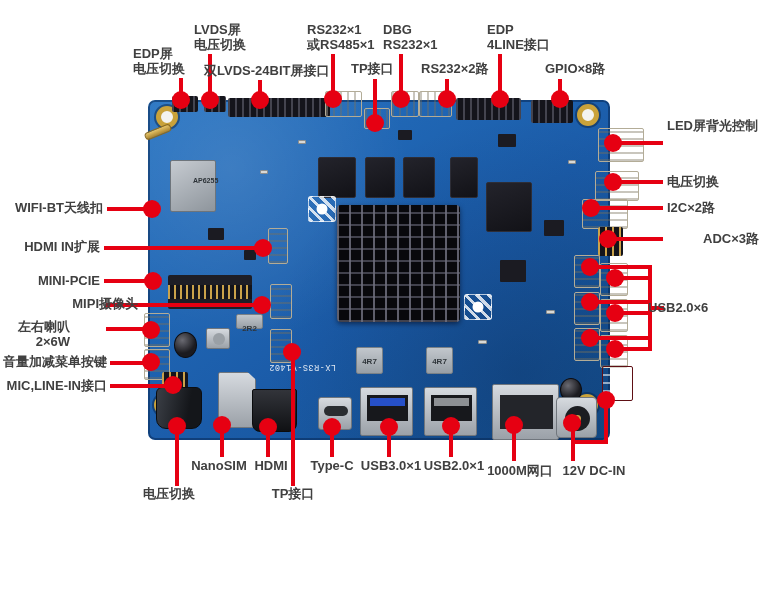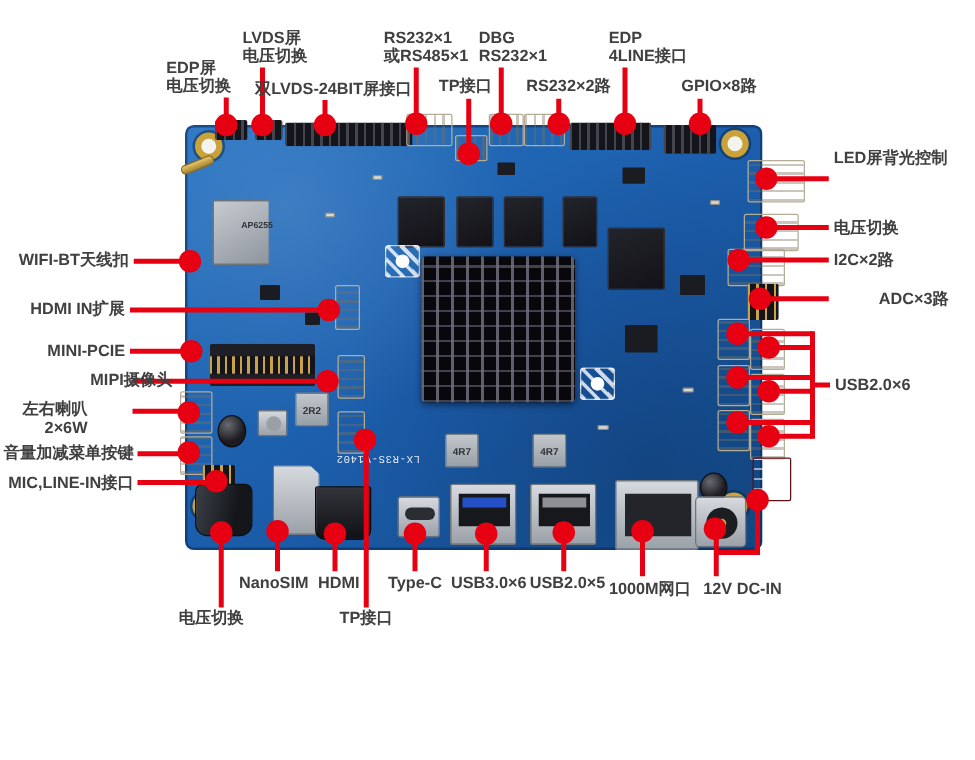--- a/index.html
+++ b/index.html
@@ -105,21 +105,21 @@
     <div class="wconn ph" style="left:-4px;top:213px;width:26px;height:34px"></div>
     <div class="wconn ph" style="left:-4px;top:249px;width:26px;height:31px"></div>
     <div class="bheader gold" style="left:14px;top:272px;width:26px;height:25px"></div>
     <div style="left:8px;top:287px;width:46px;height:42px;border-radius:6px 6px 10px 10px;
                 background:linear-gradient(100deg,#3b3f46,#14161a 70%);border:1px solid #0b0d10"></div>
 
     <div class="cap" style="left:26px;top:232px;width:23px;height:26px"></div>
     <div class="metal" style="left:58px;top:228px;width:24px;height:21px">
       <span style="left:6px;top:4px;width:12px;height:12px;border-radius:50%;background:#9aa0a6;display:block;position:absolute"></span>
     </div>
-    <div class="ind" style="left:88px;top:214px;width:27px;height:27px;line-height:27px">2R2</div>
+    <div class="ind" style="left:88px;top:214px;width:27px;height:15px;line-height:27px">2R2</div>
     <div class="ind" style="left:208px;top:247px;width:27px;height:27px;line-height:27px">4R7</div>
     <div class="ind" style="left:278px;top:247px;width:27px;height:27px;line-height:27px">4R7</div>
     <div class="cap" style="left:412px;top:278px;width:22px;height:24px"></div>
 
     <div class="silk" style="left:108px;top:262px;width:80px">LX-R3S-V1402</div>
 
     <div class="metal" style="left:70px;top:272px;width:38px;height:56px;
                 clip-path:polygon(0 0,78% 0,100% 14%,100% 100%,0 100%)"></div>
     <div style="left:104px;top:289px;width:45px;height:43px;background:linear-gradient(#32343a,#101114);
                 border:1px solid #0a0b0d;border-radius:2px 2px 8px 8px"></div>
@@ -268,33 +268,33 @@
 RS232×1</div>
   <div class="callout" style="left:421px;top:62px">RS232×2路</div>
   <div class="callout" style="left:487px;top:23px">EDP
 4LINE接口</div>
   <div class="callout" style="left:545px;top:62px">GPIO×8路</div>
 
   <div class="callout" style="left:667px;top:119px">LED屏背光控制</div>
   <div class="callout" style="left:667px;top:175px">电压切换</div>
   <div class="callout" style="left:667px;top:201px">I2C×2路</div>
   <div class="callout" style="left:703px;top:232px">ADC×3路</div>
-  <div class="callout" style="left:668px;top:301px">USB2.0×6</div>
+  <div class="callout" style="left:648px;top:301px">USB2.0×6</div>
 
   <div class="callout r" style="right:677px;top:201px">WIFI-BT天线扣</div>
   <div class="callout r" style="right:680px;top:240px">HDMI IN扩展</div>
   <div class="callout r" style="right:680px;top:274px">MINI-PCIE</div>
   <div class="callout r" style="right:642px;top:297px">MIPI摄像头</div>
   <div class="callout r" style="right:710px;top:320px">左右喇叭2×6W</div>
   <div class="callout r" style="right:673px;top:355px">音量加减菜单按键</div>
   <div class="callout r" style="right:673px;top:379px">MIC,LINE-IN接口</div>
 
   <div class="callout b" style="left:169px;top:487px">电压切换</div>
   <div class="callout b" style="left:219px;top:459px">NanoSIM</div>
   <div class="callout b" style="left:271px;top:459px">HDMI</div>
   <div class="callout b" style="left:293px;top:487px">TP接口</div>
   <div class="callout b" style="left:332px;top:459px">Type-C</div>
-  <div class="callout b" style="left:391px;top:459px">USB3.0×6</div>
-  <div class="callout b" style="left:454px;top:459px">USB2.0×5</div>
+  <div class="callout b" style="left:391px;top:459px">USB3.0×1</div>
+  <div class="callout b" style="left:454px;top:459px">USB2.0×1</div>
   <div class="callout b" style="left:520px;top:464px">1000M网口</div>
   <div class="callout b" style="left:594px;top:464px">12V DC-IN</div>
 
 </div>
 
 </body></html>

